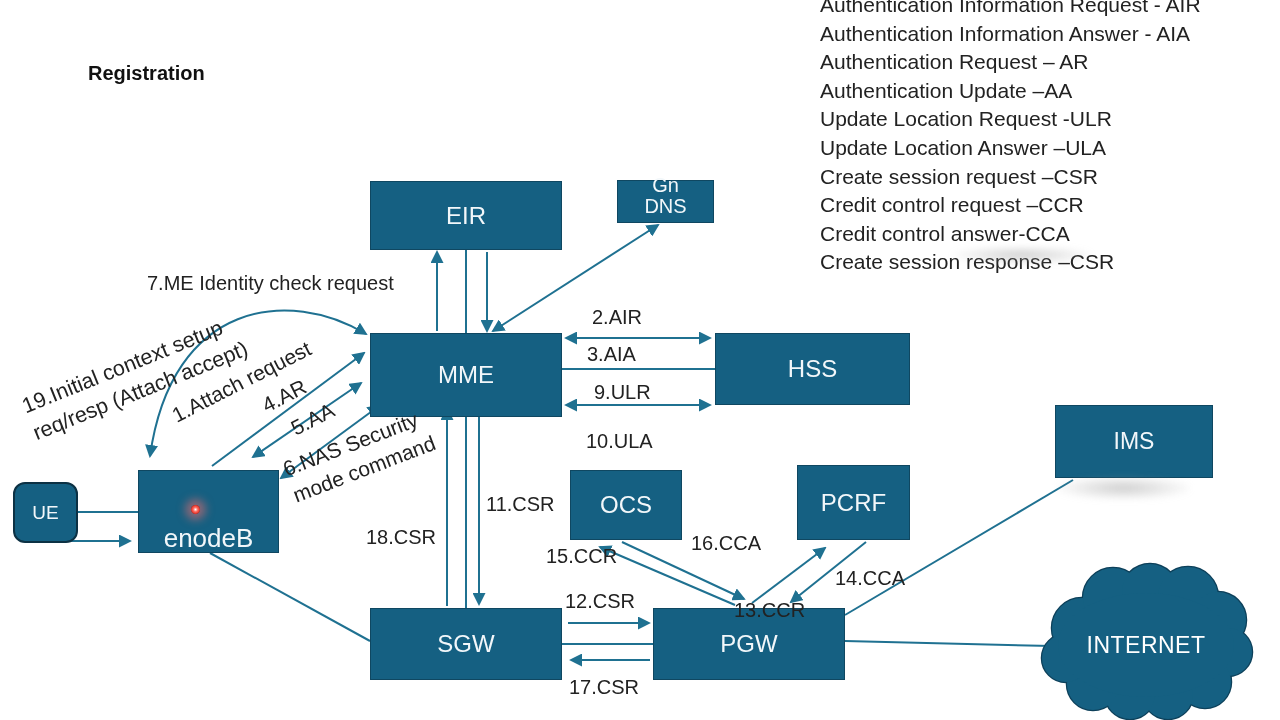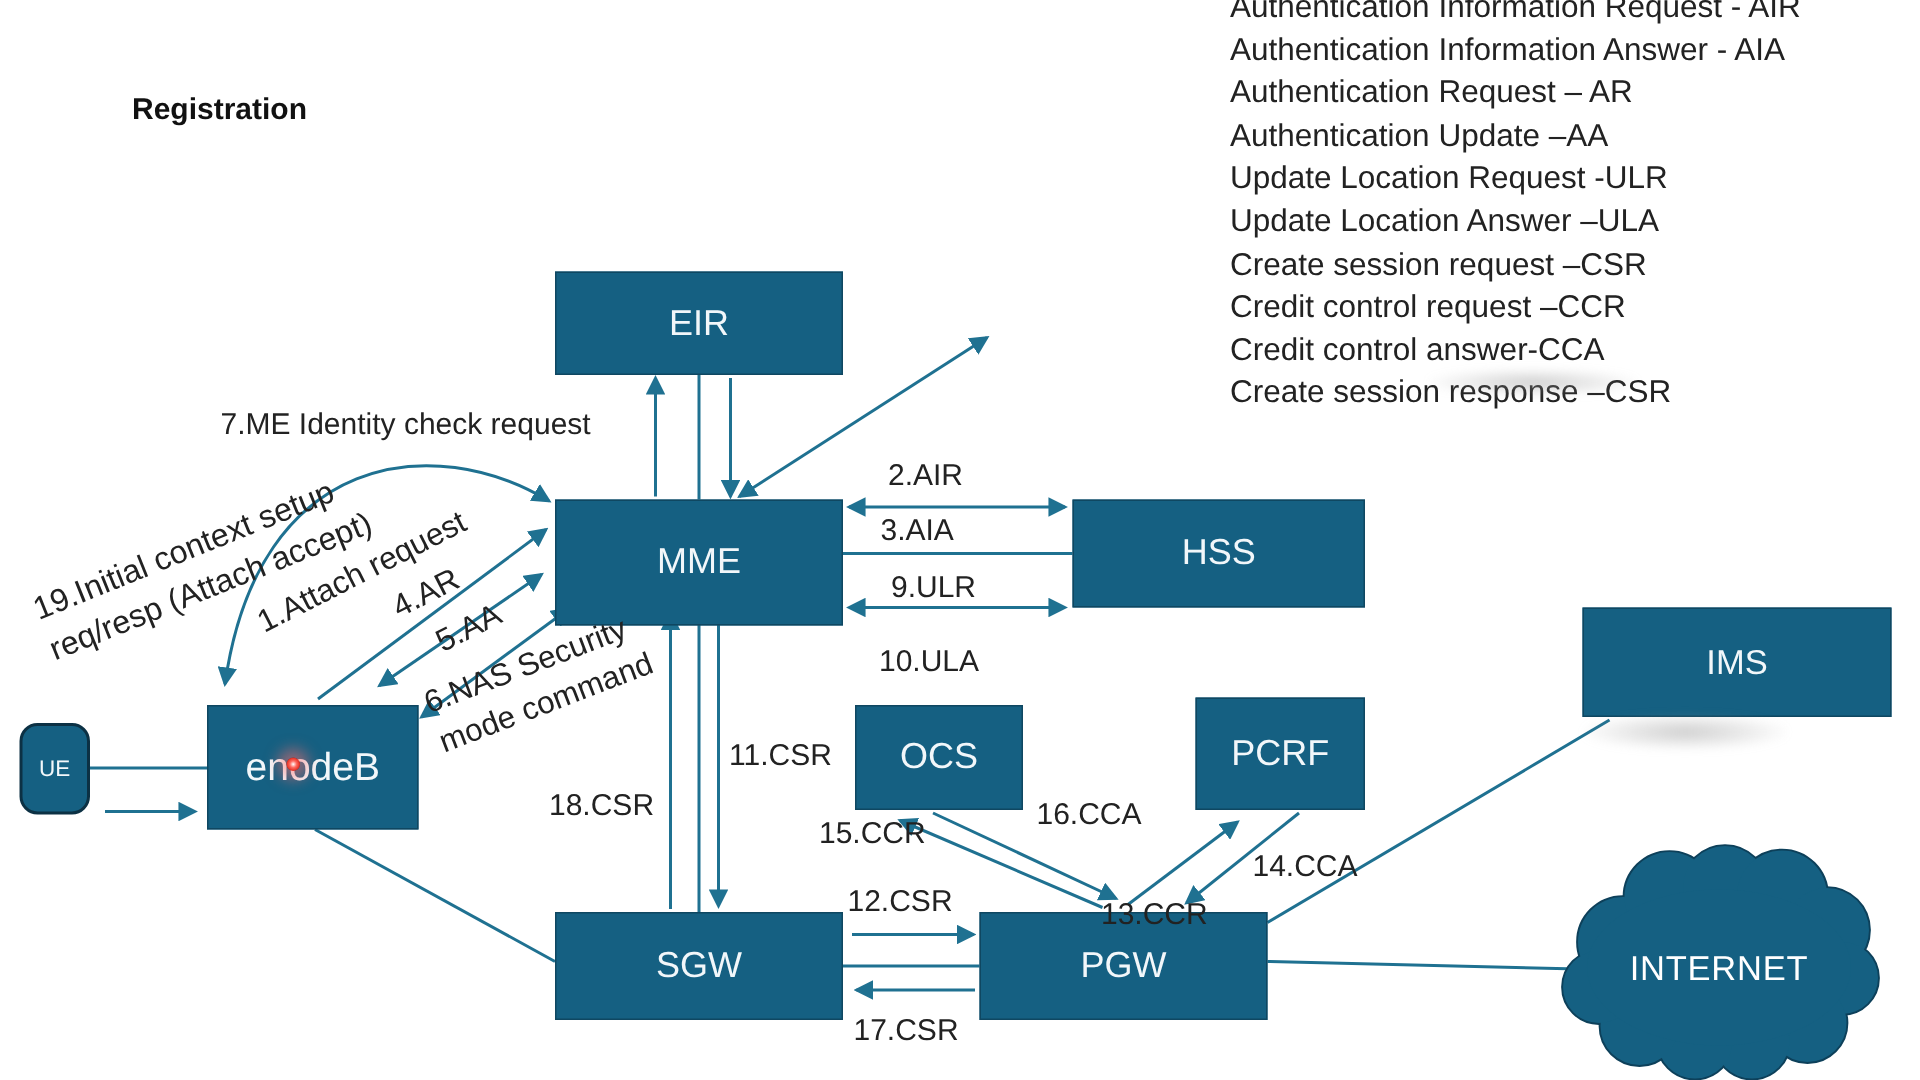--- a/index.html
+++ b/index.html
@@ -125,32 +125,36 @@
           <circle cx="1168" cy="694" r="25"></circle>
           <circle cx="1130" cy="694" r="25"></circle>
         <circle cx="1093" cy="684" r="26"></circle>
           <circle cx="1066" cy="658" r="24"></circle>
         <ellipse cx="1146" cy="645" rx="88" ry="52"></ellipse>
       </g>
       <text class="cloud-label" x="1146" y="653" text-anchor="middle">INTERNET</text>
     </g>
   </svg>
 
-  <div class="node" style="left:13px;top:482px;width:47px;height:61px;border-radius:12px;border-width:2.5px;border-color:#0c3144;font-size:15px;">
+  <div class="node" style="left:13px;top:482px;width:65px;height:61px;border-radius:12px;border-width:2.5px;border-color:#0c3144;font-size:19px;">
     <span>UE</span>
   </div>
 
-  <div class="node" style="left:138px;top:470px;width:141px;height:83px;font-size:26px;">
+  <div class="node" style="left:138px;top:470px;width:141px;height:83px;font-size:26px;justify-content:flex-end;">
     <span>enodeB</span>
   </div>
 
   <div class="node" style="left:370px;top:181px;width:192px;height:69px;font-size:24px;">
     <span>EIR</span>
   </div>
 
+  <div class="node" style="left:617px;top:180px;width:97px;height:43px;font-size:20px;justify-content:flex-start;">
+    <span style="margin-top:-6px;">Gn</span>
+    <span>DNS</span>
+  </div>
 
   <div class="node" style="left:370px;top:333px;width:192px;height:84px;font-size:24px;">
     <span>MME</span>
   </div>
 
   <div class="node" style="left:715px;top:333px;width:195px;height:72px;font-size:24px;">
     <span>HSS</span>
   </div>
 
   <div class="node" style="left:570px;top:470px;width:112px;height:70px;font-size:24px;">
@@ -162,21 +166,21 @@
   </div>
 
   <div class="node" style="left:797px;top:465px;width:113px;height:75px;font-size:24px;">
     <span>PCRF</span>
   </div>
 
   <div class="node" style="left:653px;top:608px;width:192px;height:72px;font-size:24px;">
     <span>PGW</span>
   </div>
 
-  <div class="node" style="left:1055px;top:405px;width:206px;height:73px;font-size:23px;">
+  <div class="node" style="left:1055px;top:405px;width:158px;height:73px;font-size:23px;">
     <span>IMS</span>
   </div>
 
   <div class="lbl" style="left:147px;top:272px;">7.ME Identity check request</div>
   <div class="lbl" style="left:592px;top:306px;">2.AIR</div>
   <div class="lbl" style="left:587px;top:343px;">3.AIA</div>
   <div class="lbl" style="left:594px;top:381px;">9.ULR</div>
   <div class="lbl" style="left:586px;top:430px;">10.ULA</div>
   <div class="lbl" style="left:486px;top:493px;">11.CSR</div>
   <div class="lbl" style="left:366px;top:526px;">18.CSR</div>

